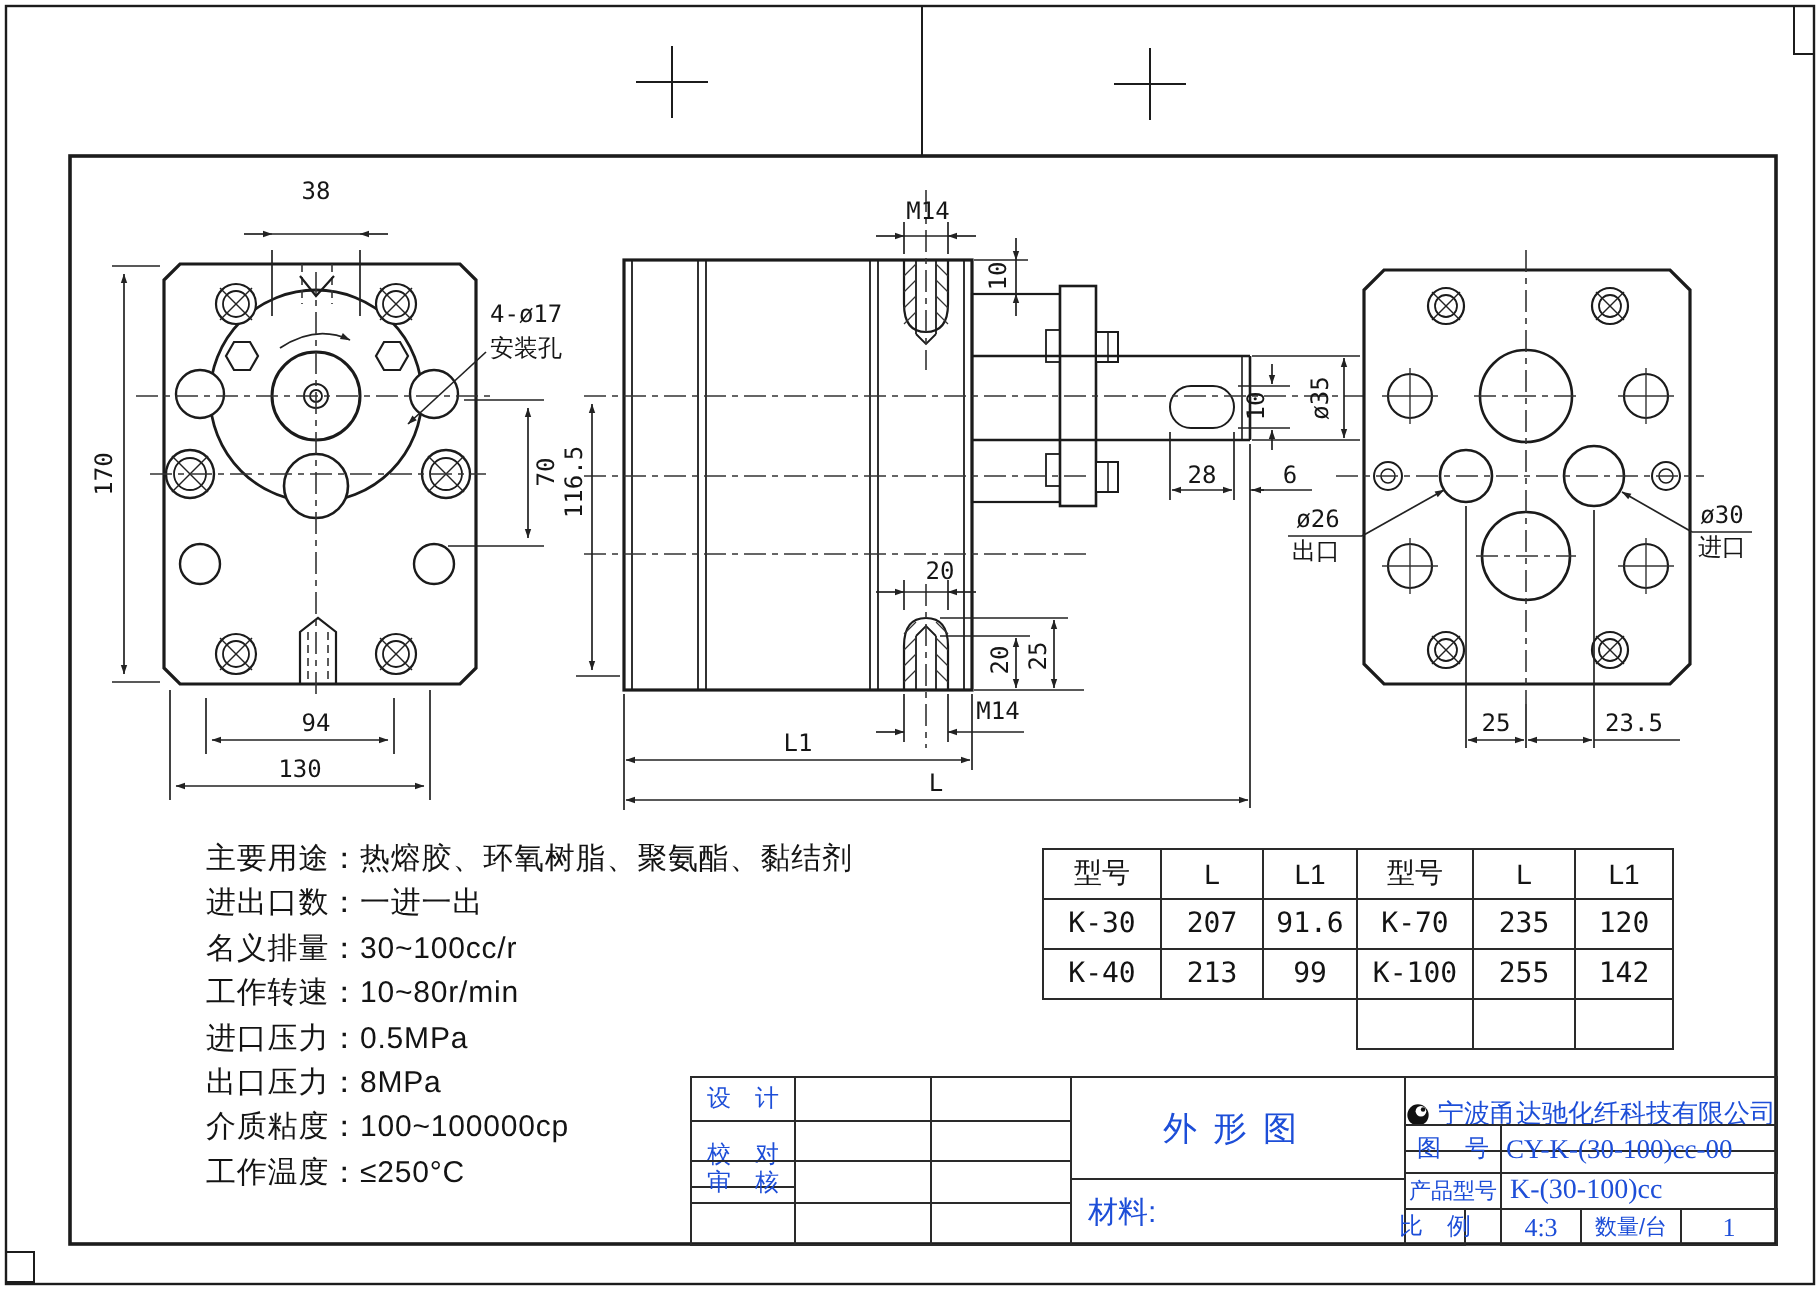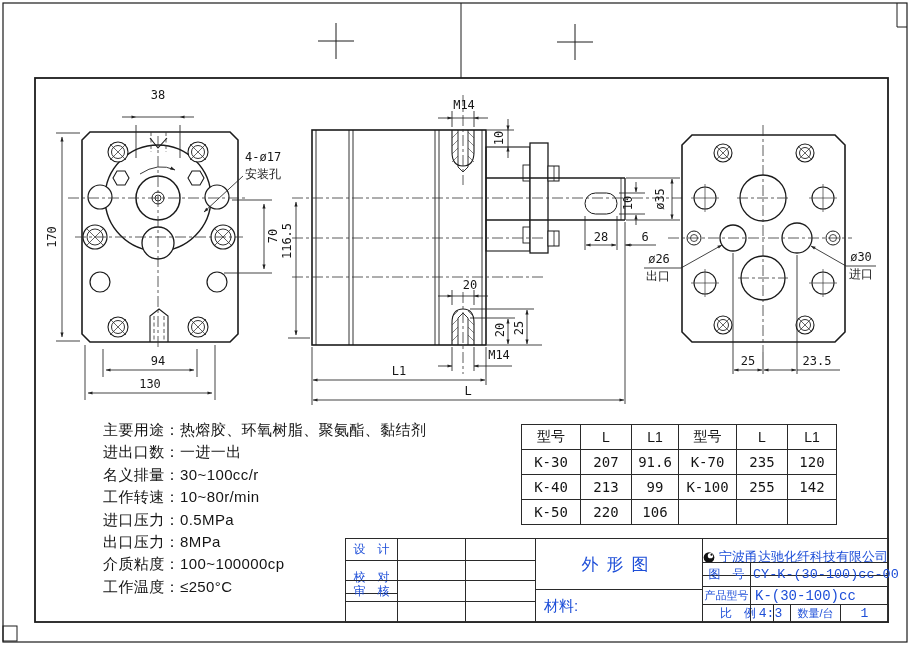--- a/index.html
+++ b/index.html
@@ -18,21 +18,21 @@
   
   table.stable { position:absolute; z-index:3; border-collapse:collapse; table-layout:fixed;
                  font:14px "DejaVu Sans Mono",monospace; color:#141414; text-align:center; }
   table.stable td { border:1.3px solid #2a2a2a; padding:0; height:24px; overflow:hidden; }
   table.stable tr.hd td { height:24px; font-family:"Liberation Sans",sans-serif; }
   
   .cell { position:absolute; z-index:3; box-sizing:border-box; border:1.2px solid #2a2a2a;
           display:flex; align-items:center; justify-content:center; font-size:12px;
           color:#1d4ed8; background:transparent; white-space:nowrap; }
   .cell.left { justify-content:flex-start; }
-  .mono { font-family:Liberation Mono, monospace; }
+  .mono { font-family:Liberation Serif, serif; }
 </style>
 </head>
 <body>
 
 <div class="stage">
 
 <svg class="draw" width="910" height="645" viewBox="0 0 910 645">
   <defs>
     <marker id="ae" viewBox="0 0 10 10" refX="9.6" refY="5" markerWidth="11" markerHeight="5.5" orient="auto">
       <path d="M0,1.6 L10,5 L0,8.4 Z" fill="#222"></path>
@@ -395,25 +395,20 @@
     <tr>
       <td>K-30</td>
       <td>207</td>
       <td>91.6</td>
     </tr>
     <tr>
       <td>K-40</td>
       <td>213</td>
       <td>99</td>
     </tr>
-    <tr>
-      <td>K-50</td>
-      <td>220</td>
-      <td>106</td>
-    </tr>
   </tbody>
     </table>
 
   <table class="stable" style="left:678px;top:424px">
     <tbody>
         <tr class="hd">
       <td style="width:57px">型号</td>
       <td style="width:50px">L</td>
       <td style="width:48px">L1</td>
     </tr>
@@ -456,18 +451,18 @@
       <circle cx="9" cy="9" r="8" fill="#111"></circle>
       <circle cx="11.2" cy="6.2" r="4" fill="#fff"></circle>
       <circle cx="12.8" cy="4.8" r="1.7" fill="#111"></circle>
     </svg>
     <span>宁波甬达驰化纤科技有限公司</span>
   </div>
   <div class="cell" style="left:702px;top:562px;width:49px;height:25px">图　号</div>
   <div class="cell left mono" style="left:750px;top:562px;width:139px;height:25px;font-size:13.5px;padding-left:2px">CY-K-(30-100)cc-00</div>
   <div class="cell" style="left:702px;top:586px;width:49px;height:19px;font-size:11px">产品型号</div>
   <div class="cell left mono" style="left:750px;top:586px;width:138px;height:19px;font-size:14px;padding-left:4px">K-(30-100)cc</div>
-  <div class="cell" style="left:702px;top:604px;width:72px;height:19px">比　例</div>
+  <div class="cell" style="left:702px;top:604px;width:31px;height:19px">比　例</div>
   <div class="cell mono" style="left:750px;top:604px;width:41px;height:19px;font-size:13px">4:3</div>
   <div class="cell" style="left:790px;top:604px;width:51px;height:19px;font-size:11px">数量/台</div>
   <div class="cell mono" style="left:840px;top:604px;width:49px;height:19px;font-size:13px">1</div>
 
 </div>
 
 </body></html>

